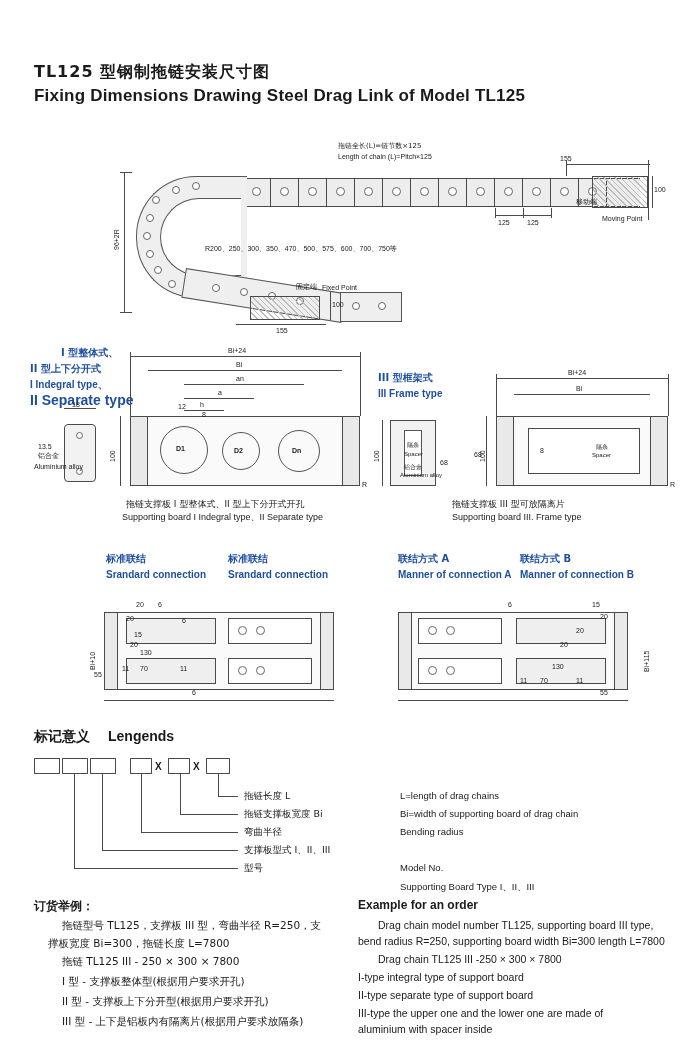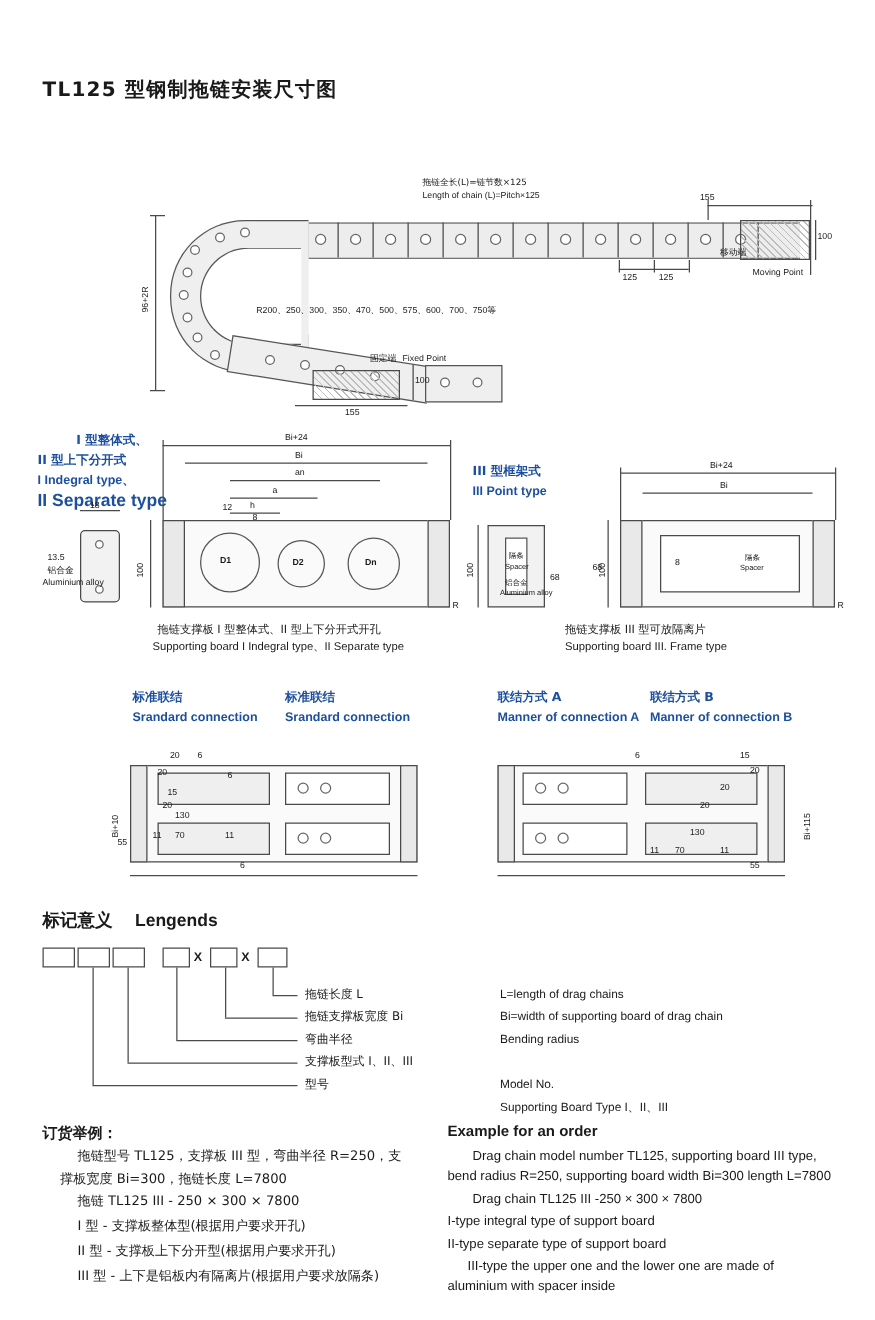--- a/index.html
+++ b/index.html
@@ -68,20 +68,21 @@
 
   .lgd-txt{position:absolute;font-size:9.5px;line-height:14px;white-space:nowrap;}
   .lgd-txt.cn{font-family:"DejaVu Sans", sans-serif;}
 </style>
 </head>
 <body>
 
 <div class="page">
 
   <div class="title-cn">TL125 型钢制拖链安装尺寸图</div>
+  <div class="title-en">Fixing Dimensions Drawing Steel Drag Link of Model TL125</div>
 
   <div>
 
     <div class="ln hl" style="left:200px;top:178px;width:440px;"></div>
     <div class="ln hl" style="left:200px;top:206px;width:440px;"></div>
     <div class="grayfill" style="position:absolute;left:200px;top:179px;width:440px;height:27px;background:#ededed;"></div>
 
     <div>
       <div class="ln vl" style="left:214px;top:178px;height:28px;"></div>
       <div class="ln vl" style="left:242px;top:178px;height:28px;"></div>
@@ -176,21 +177,21 @@
   </div>
 
   <div>
     <div class="t cn blue b" style="left:30px;top:348px;font-size:10px;padding-left:31px;">I 型整体式、</div>
     <div class="t cn blue b" style="left:30px;top:364px;font-size:10px;">II 型上下分开式</div>
     <div class="t blue b" style="left:30px;top:380px;font-size:10px;">I Indegral type、</div>
     <div class="t blue b" style="left:30px;top:396px;font-size:14px;">II Separate type</div>
   </div>
   <div>
     <div class="t cn blue b" style="left:378px;top:373px;font-size:10px;">III 型框架式</div>
-    <div class="t blue b" style="left:378px;top:389px;font-size:10px;">III Point type</div>
+    <div class="t blue b" style="left:378px;top:389px;font-size:10px;">III Frame type</div>
   </div>
 
   <div>
 
     <div class="box" style="left:64px;top:424px;width:32px;height:58px;border-radius:4px;background:#f2f2f2;"></div>
     <div class="dot" style="left:76px;top:432px;width:7px;height:7px;"></div>
     <div class="dot" style="left:76px;top:468px;width:7px;height:7px;"></div>
     <div class="ln hl" style="left:64px;top:408px;width:32px;"></div>
     <div class="t" style="left:72px;top:400px;">18</div>
     <div class="t" style="left:38px;top:442px;">13.5</div>
@@ -381,17 +382,17 @@
     <div class="order-line cn" style="left:62px;top:994px;">II 型 - 支撑板上下分开型(根据用户要求开孔)</div>
     <div class="order-line cn" style="left:62px;top:1014px;">III 型 - 上下是铝板内有隔离片(根据用户要求放隔条)</div>
   </div>
 
   <div>
     <div class="order-line" style="left:378px;top:918px;">Drag chain model number TL125, supporting board III type,</div>
     <div class="order-line" style="left:358px;top:934px;">bend radius R=250, supporting board width Bi=300 length L=7800</div>
     <div class="order-line" style="left:378px;top:952px;">Drag chain TL125 III -250 × 300 × 7800</div>
     <div class="order-line" style="left:358px;top:970px;">I-type integral type of support board</div>
     <div class="order-line" style="left:358px;top:988px;">II-type separate type of support board</div>
-    <div class="order-line" style="left:374px;top:1006px;">III-type the upper one and the lower one are made of</div>
+    <div class="order-line" style="left:358px;top:1006px;">III-type the upper one and the lower one are made of</div>
     <div class="order-line" style="left:358px;top:1022px;">aluminium with spacer inside</div>
   </div>
 
 </div>
 
 </body></html>

